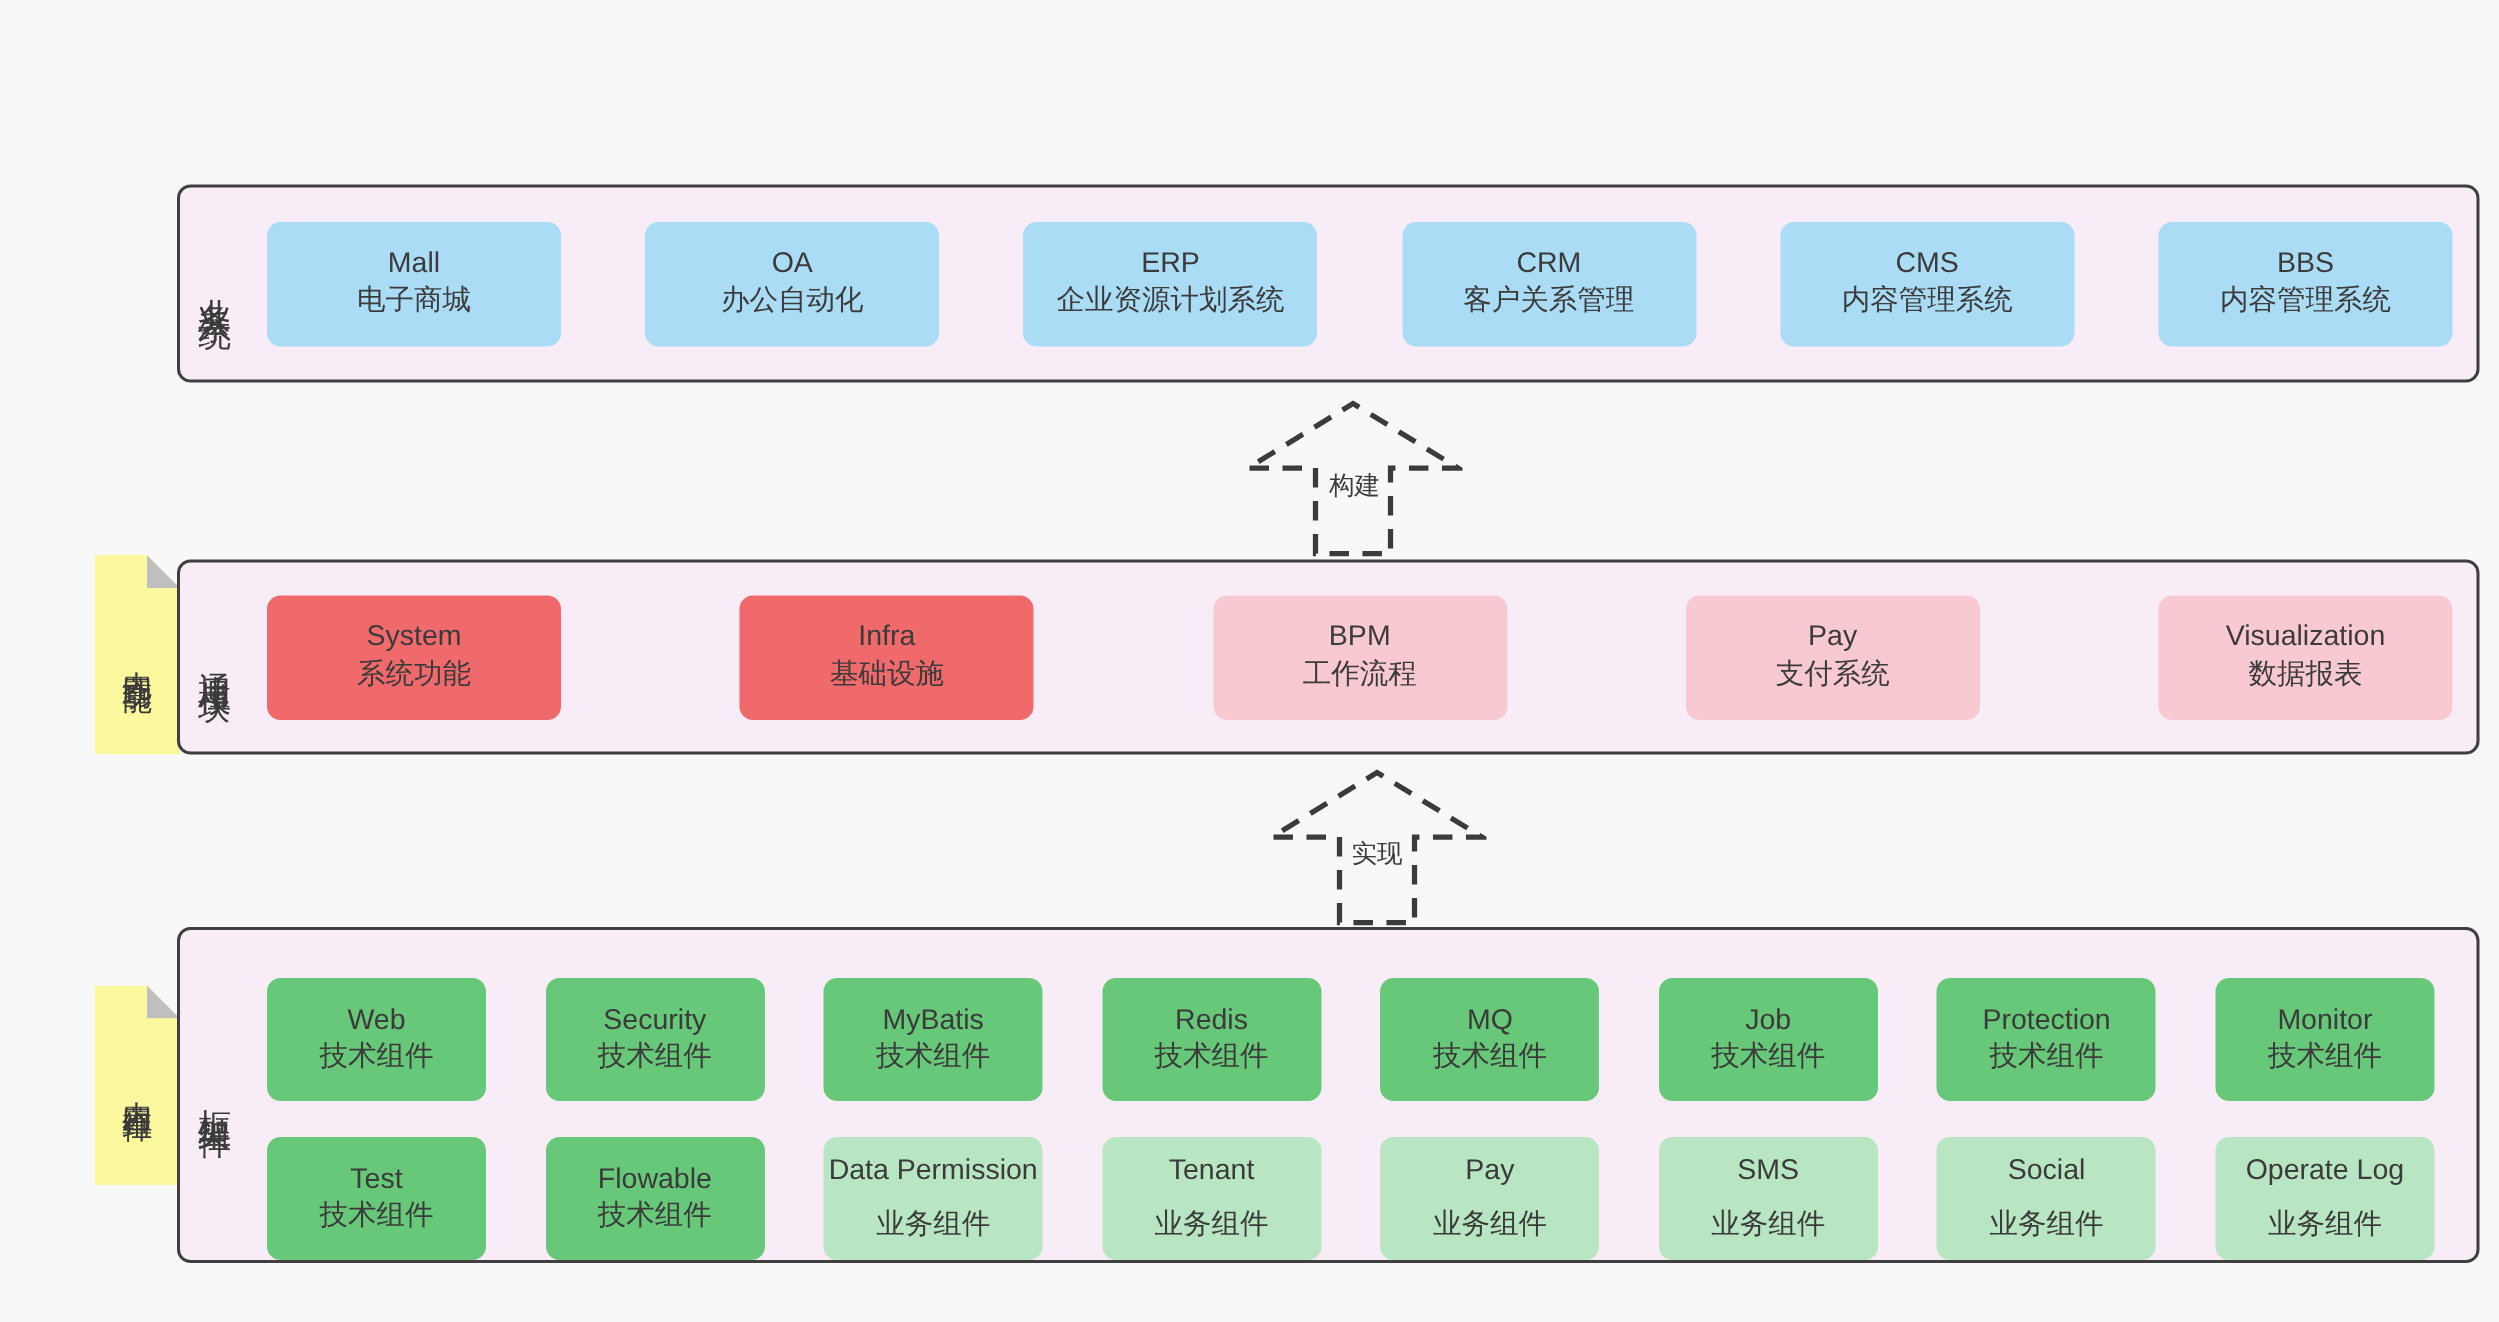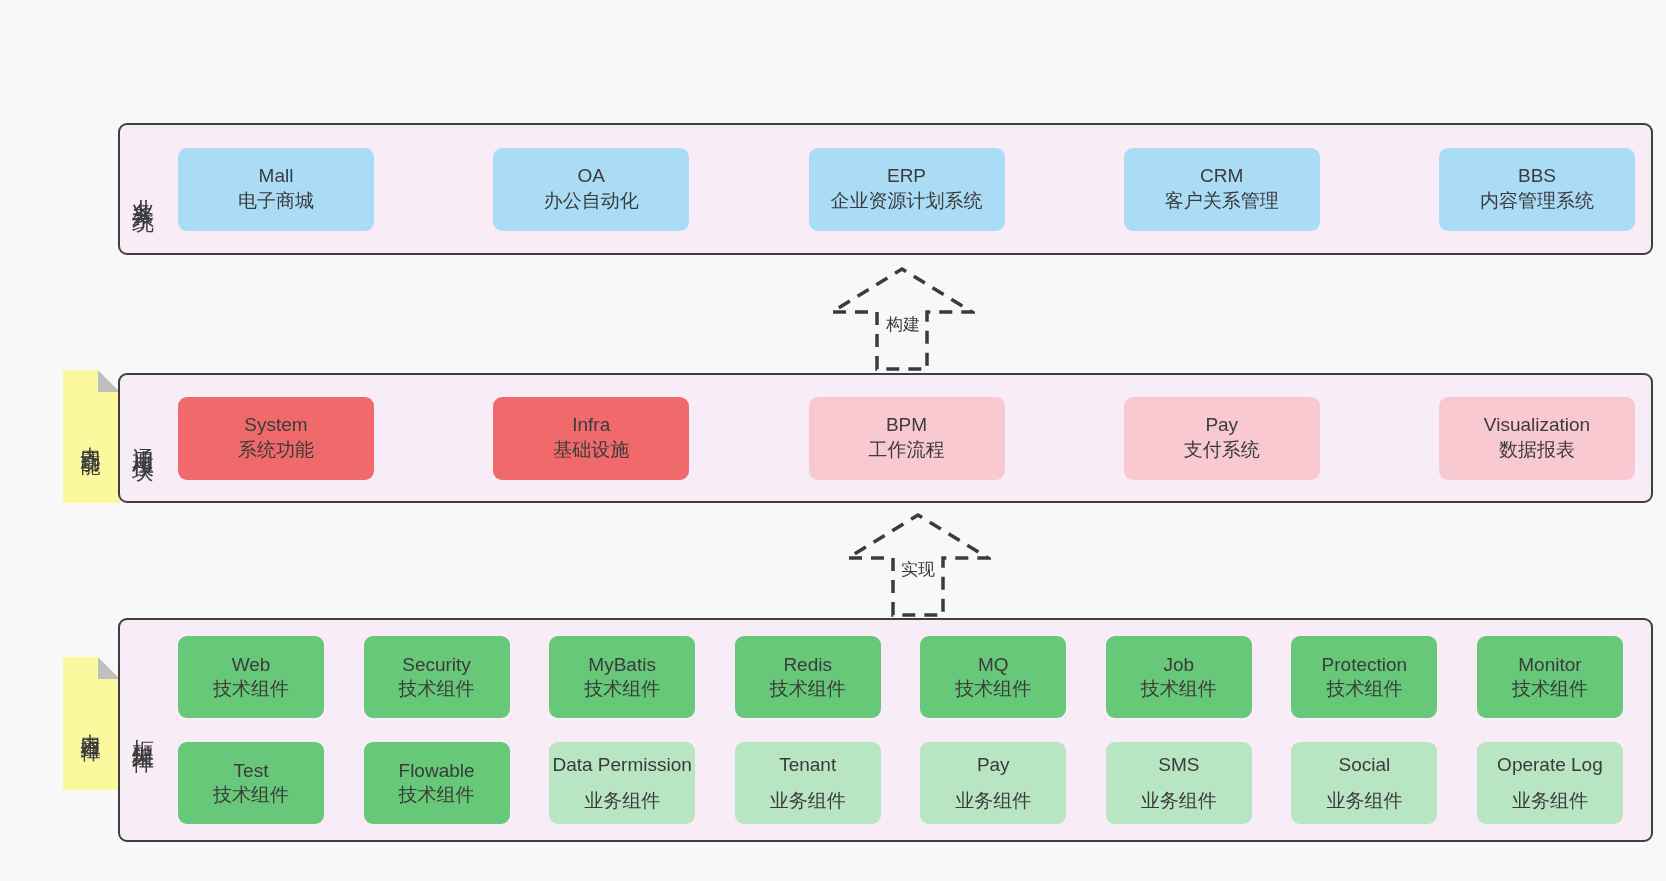--- a/index.html
+++ b/index.html
@@ -44,21 +44,21 @@
     flex: 1;
     display: flex;
     align-items: center;
     justify-content: space-between;
     padding: 0 16px 0 12px;
   }
   .rows {
     flex: 1;
     display: flex;
     flex-direction: column;
-    justify-content: center;
+    justify-content: flex-end;
     gap: 24px;
     padding: 0 28px 0 12px;
   }
   .row-8 { display: flex; justify-content: space-between; }
 
   .box {
     border-radius: 9px;
     display: flex;
     flex-direction: column;
     align-items: center;
@@ -148,20 +148,24 @@
       </div>
       <div class="box blue">
         <div>ERP</div>
         <div>企业资源计划系统</div>
       </div>
       <div class="box blue">
         <div>CRM</div>
         <div>客户关系管理</div>
       </div>
       <div class="box blue">
+        <div>CMS</div>
+        <div>内容管理系统</div>
+      </div>
+      <div class="box blue">
         <div>BBS</div>
         <div>内容管理系统</div>
       </div>
     </div>
   </div>
 
   <svg class="arrow-svg" id="arrow-build" width="146" height="108" viewBox="0 0 146 108">
     <path d="M48,104 L48,47 L3,47 L73,4 L143,47 L98,47 L98,104 Z" fill="none" stroke="#3b3b3b" stroke-width="3.5" stroke-dasharray="13 9"></path>
   </svg>
   <span class="arrow-label" id="label-build">构建</span>

